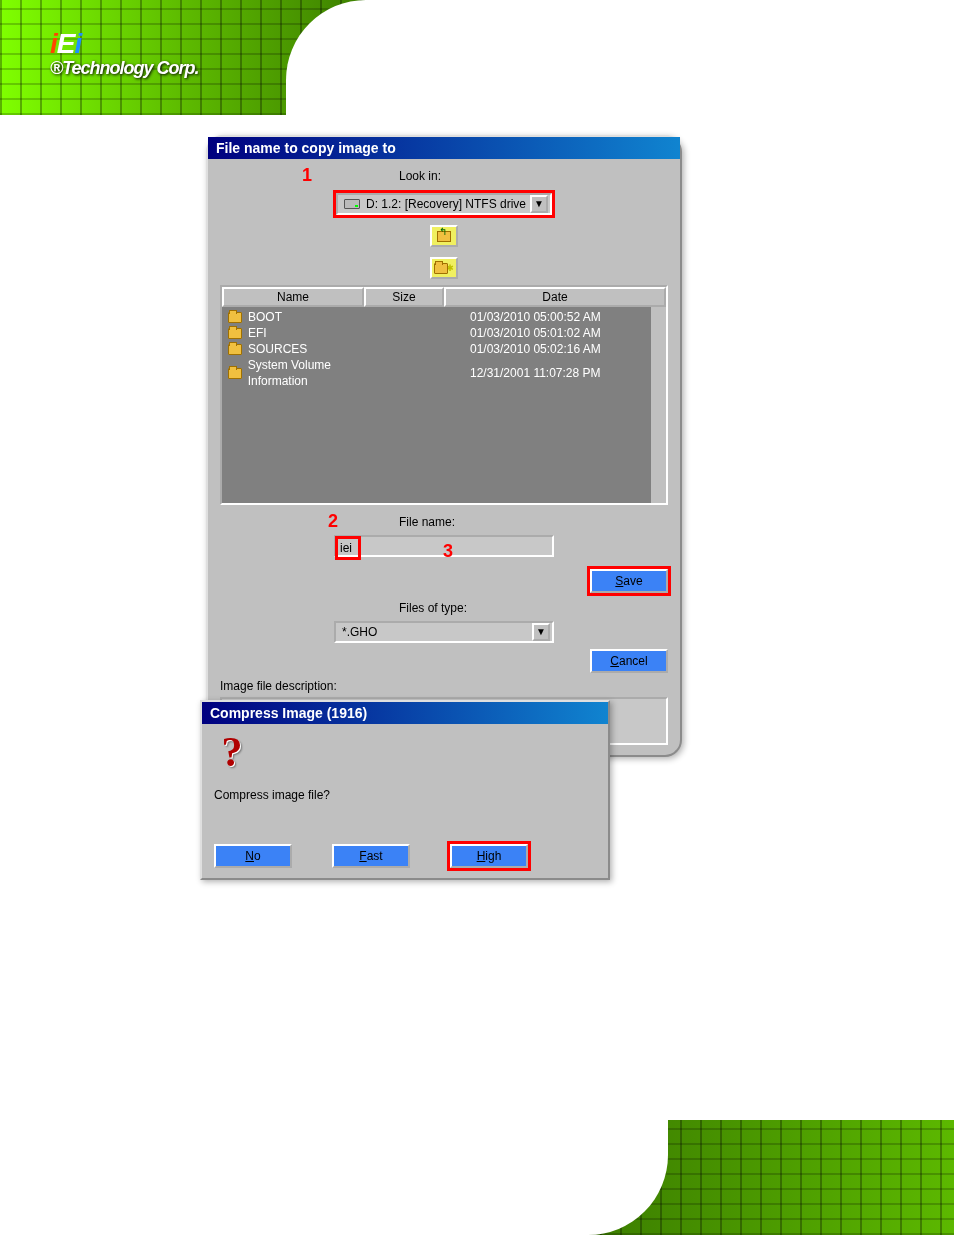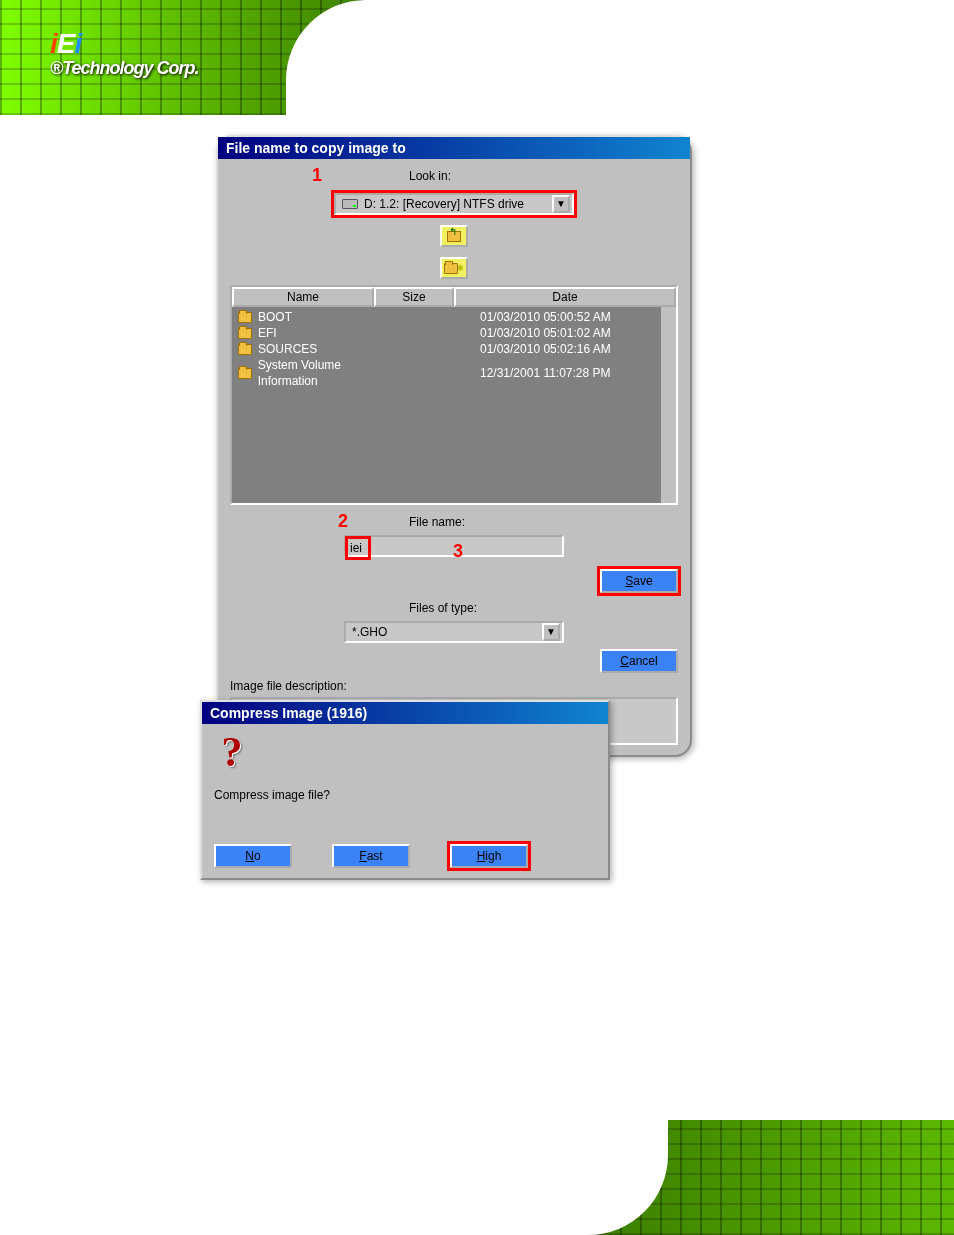--- a/index.html
+++ b/index.html
@@ -266,27 +266,27 @@
 <body>
 
 <div class="header-banner">
   <div class="swoosh"></div>
   <div class="logo">
     <span class="i1">i</span><span class="e">E</span><span class="i2">i</span>
     <span class="tech"><span>®</span><span>Technology Corp.</span></span>
   </div>
 </div>
 
-<div class="dialog" style="left:216px; top:135px; width:476px;border-radius:17px;">
+<div class="dialog" style="left:206px; top:135px; width:476px;border-radius:17px;">
   <div class="titlebar">File name to copy image to</div>
   <div class="dlg-body">
     <div class="row" style="gap:10px; position:relative;">
       <span class="label">Look in:</span>
       <div class="callout" style="left:82px; top:-4px;">1</div>
-      <div class="dropdown redbox" style="width:240px;">
+      <div class="dropdown redbox" style="width:216px;">
         <span class="drive-icon"></span>
         <span>D: 1.2: [Recovery] NTFS drive</span>
         <span class="arrow">▼</span>
       </div>
       <div class="toolbar-btn" style="background:#f0f060;">
         <span class="up-icon"></span>
       </div>
       <div class="toolbar-btn" style="background:#f0f060;">
         <span class="newf-icon">
           <span class="folder-icon" style="margin-right:0;"></span>

